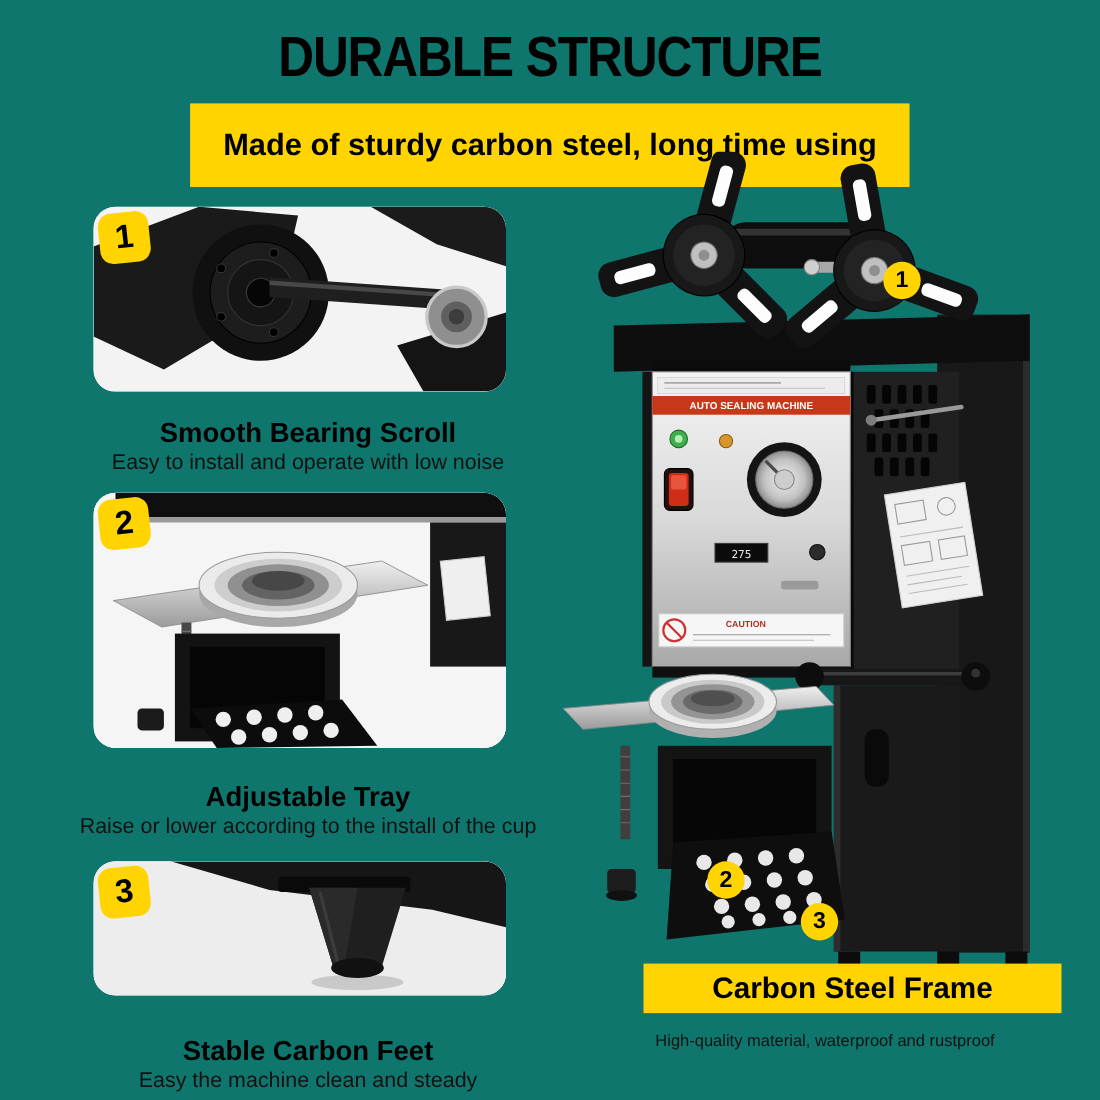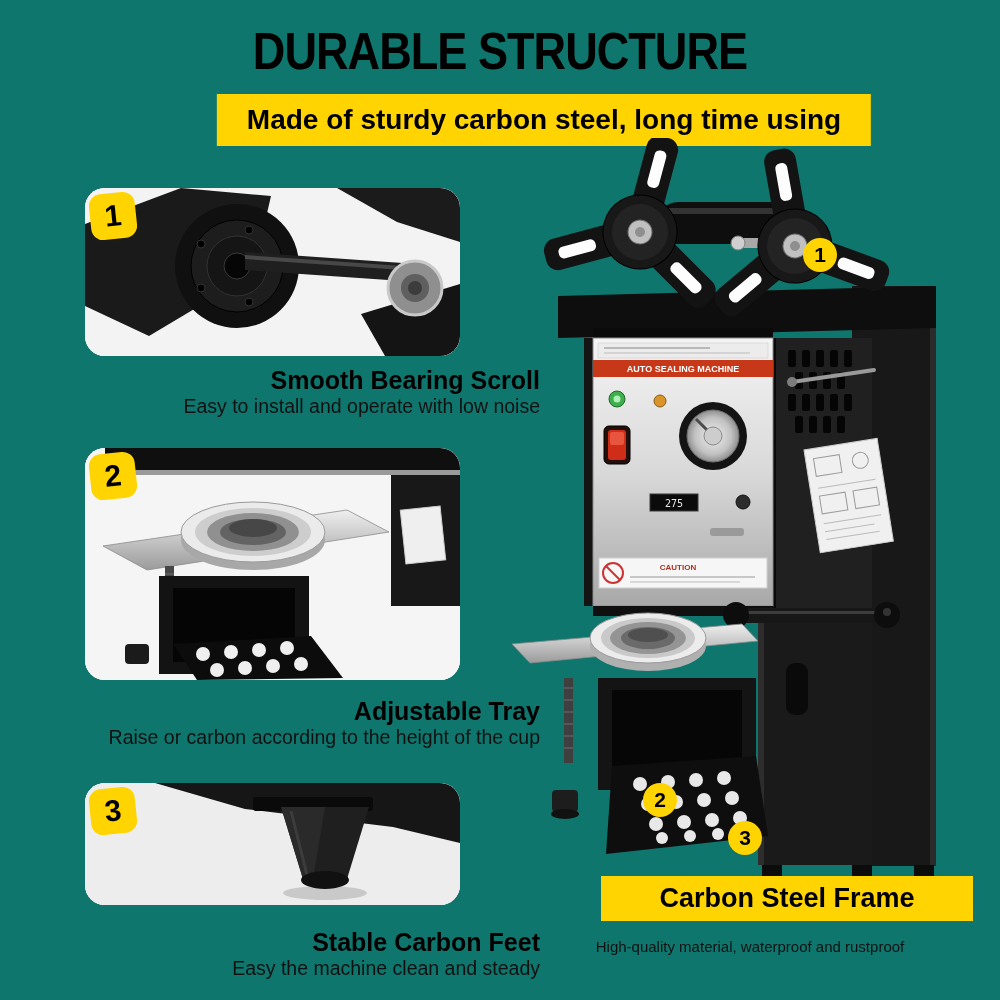--- a/index.html
+++ b/index.html
@@ -1,34 +1,34 @@
 <!DOCTYPE html>
 <html><head>
 <meta charset="utf-8">
 <style>
   html,body{margin:0;padding:0;background:#fff;}
   .page{position:relative;width:1000px;height:1000px;background:#0f766e;overflow:hidden;
         font-family:"Liberation Sans","DejaVu Sans",sans-serif;color:#000;}
   .main-title{position:absolute;top:24px;left:0;width:1000px;text-align:center;
         font-size:46px;font-weight:900;letter-spacing:-1px;transform:scale(0.98,1.12);}
   .banner{position:absolute;top:94px;left:50%;transform:translateX(-50%);
-        background:#FFD400;padding:10px 30px;font-size:28px;font-weight:bold;white-space:nowrap;margin-left:44px;}
+        background:#FFD400;padding:22px 30px;font-size:28px;font-weight:bold;white-space:nowrap;}
   .card{position:absolute;left:85px;width:375px;border-radius:20px;overflow:hidden;
         background:#f3f3f3;box-shadow:0 0 0 1px #e6e6e6 inset;}
   .card svg{display:block;}
   .card-badge{position:absolute;width:46px;height:46px;background:#FFD400;border-radius:12px;
         display:flex;align-items:center;justify-content:center;font-size:30px;font-weight:800;
         transform:rotate(-6deg);}
-  .feature-text{position:absolute;left:20px;width:520px;text-align:right;}
+  .feature-text{position:absolute;left:20px;width:520px;text-align:center;margin-top:14px;}
   .feature-title{font-size:25px;font-weight:800;}
   .feature-desc{font-size:19.5px;color:#111;}
   .machine-badge{position:absolute;width:34px;height:34px;background:#FFD400;border-radius:50%;
         display:flex;align-items:center;justify-content:center;font-size:21px;font-weight:800;color:#000;}
-  .bottom-banner{position:absolute;left:601px;top:876px;width:340px;text-align:center;
-        background:#FFD400;padding:7px 16px;font-size:27px;font-weight:800;}
+  .bottom-banner{position:absolute;left:585px;top:876px;width:380px;text-align:center;
+        background:#FFD400;padding:7px 0;font-size:27px;font-weight:800;}
   .bottom-desc{position:absolute;left:505px;top:938px;width:490px;text-align:center;font-size:15px;color:#111;}
 </style>
 </head>
 <body>
 
 <div class="page">
 
   <div class="main-title">DURABLE STRUCTURE</div>
   <div class="banner">Made of sturdy carbon steel, long time using</div>
 
@@ -114,21 +114,21 @@
           <circle cx="160" cy="220" r="7" fill="#efefef"></circle>
         <circle cx="188" cy="218" r="7" fill="#efefef"></circle>
           <circle cx="216" cy="216" r="7" fill="#efefef"></circle>
       </g>
       <rect x="40" y="196" width="24" height="20" rx="4" fill="#1b1b1b"></rect>
     </svg>
     <div class="card-badge" style="top:5px;left:5px;">2</div>
   </div>
   <div class="feature-text" style="top:697px;">
     <div class="feature-title">Adjustable Tray</div>
-    <div class="feature-desc">Raise or carbon according to the height of the cup</div>
+    <div class="feature-desc">Raise or lower according to the install of the cup</div>
   </div>
 
   <div class="card" style="top:783px;height:122px;">
     <svg viewBox="0 0 375 122" width="375" height="122">
       <rect width="375" height="122" fill="#ededed"></rect>
       <polygon points="70,0 375,0 375,60 308,44 160,26" fill="#161616"></polygon>
       <rect x="168" y="14" width="120" height="14" rx="3" fill="#0a0a0a"></rect>
       <g>
         <ellipse cx="240" cy="110" rx="42" ry="7" fill="#000" opacity="0.15"></ellipse>
         <polygon points="196,24 284,24 262,96 218,96" fill="#1f1f1f"></polygon>

